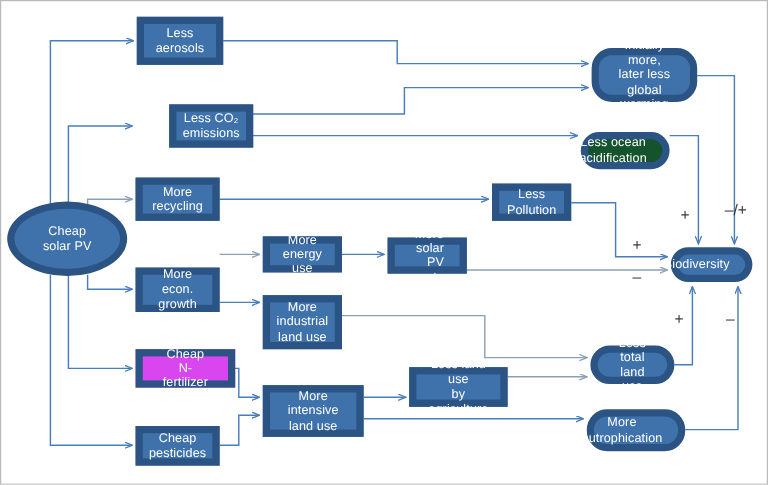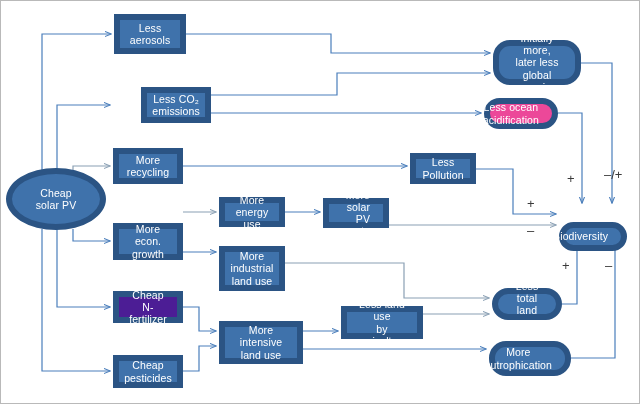--- a/index.html
+++ b/index.html
@@ -110,21 +110,21 @@
     </div>
     <div class="node" style="left: 112px; top: 86px; width: 70px; height: 36px; background: rgb(63, 114, 171); border-color: rgb(43, 84, 132); color: rgb(255, 255, 255); margin-left: 28px;">
       <span>Less CO₂<br>emissions</span>
     </div>
     <div class="node" style="left: 112px; top: 147px; width: 70px; height: 36px; background: rgb(63, 114, 171); border-color: rgb(43, 84, 132); color: rgb(255, 255, 255);">
       <span>More<br>recycling</span>
     </div>
     <div class="node" style="left: 112px; top: 222px; width: 70px; height: 37px; background: rgb(63, 114, 171); border-color: rgb(43, 84, 132); color: rgb(255, 255, 255);">
       <span>More econ.<br>growth</span>
     </div>
-    <div class="node" style="left: 112px; top: 290px; width: 70px; height: 32px; background: #4c1d95; border-color: rgb(43, 84, 132); color: rgb(255, 255, 255);">
+    <div class="node" style="left: 112px; top: 290px; width: 83px; height: 32px; background: #d946ef; border-color: rgb(43, 84, 132); color: rgb(255, 255, 255);">
       <span>Cheap N-<br>fertilizer</span>
     </div>
     <div class="node" style="left: 112px; top: 354px; width: 70px; height: 33px; background: rgb(63, 114, 171); border-color: rgb(43, 84, 132); color: rgb(255, 255, 255);">
       <span>Cheap<br>pesticides</span>
     </div>
     <div class="node" style="left: 218px; top: 196px; width: 66px; height: 30px; background: rgb(63, 114, 171); border-color: rgb(43, 84, 132); color: rgb(255, 255, 255);">
       <span>More<br>energy use</span>
     </div>
     <div class="node" style="left: 218px; top: 245px; width: 66px; height: 45px; background: rgb(63, 114, 171); border-color: rgb(43, 84, 132); color: rgb(255, 255, 255);">
       <span>More<br>industrial<br>land use</span>
@@ -137,24 +137,24 @@
     </div>
     <div class="node" style="left: 340px; top: 305px; width: 82px; height: 33px; background: rgb(63, 114, 171); border-color: rgb(43, 84, 132); color: rgb(255, 255, 255);">
       <span>Less land use<br>by agriculture</span>
     </div>
     <div class="node" style="left: 409px; top: 152px; width: 66px; height: 31px; background: rgb(63, 114, 171); border-color: rgb(43, 84, 132); color: rgb(255, 255, 255);">
       <span>Less<br>Pollution</span>
     </div>
     <div class="node round" style="left: 492px; top: 39px; width: 88px; height: 45px; background: rgb(63, 114, 171); border-color: rgb(43, 84, 132); color: rgb(255, 255, 255);">
       <span>Initially more,<br>later less global<br>warming</span>
     </div>
-    <div class="node round" style="left: 483px; top: 97px; width: 74px; height: 31px; background: #ec4899; border-color: rgb(43, 84, 132); color: rgb(255, 255, 255);">
+    <div class="node round" style="left: 483px; top: 109px; width: 74px; height: 31px; background: #14532d; border-color: rgb(43, 84, 132); color: rgb(255, 255, 255);">
       <span>Less ocean<br>acidification</span>
     </div>
-    <div class="node round" style="left: 558px; top: 221px; width: 68px; height: 29px; background: rgb(63, 114, 171); border-color: rgb(43, 84, 132); color: rgb(255, 255, 255);">
+    <div class="node round" style="left: 558px; top: 205px; width: 68px; height: 29px; background: rgb(63, 114, 171); border-color: rgb(43, 84, 132); color: rgb(255, 255, 255);">
       <span>Biodiversity</span>
     </div>
     <div class="node round" style="left: 491px; top: 287px; width: 70px; height: 32px; background: rgb(63, 114, 171); border-color: rgb(43, 84, 132); color: rgb(255, 255, 255);">
       <span>Less total<br>land use</span>
     </div>
     <div class="node round" style="left: 488px; top: 340px; width: 82px; height: 35px; background: rgb(63, 114, 171); border-color: rgb(43, 84, 132); color: rgb(255, 255, 255);">
       <span>More<br>eutrophication</span>
     </div>
     <div class="sign" style="left: 566px; top: 170px; color: rgb(58, 58, 58);">+</div>
     <div class="sign" style="left: 603px; top: 166px; color: rgb(58, 58, 58);">–/+</div>

